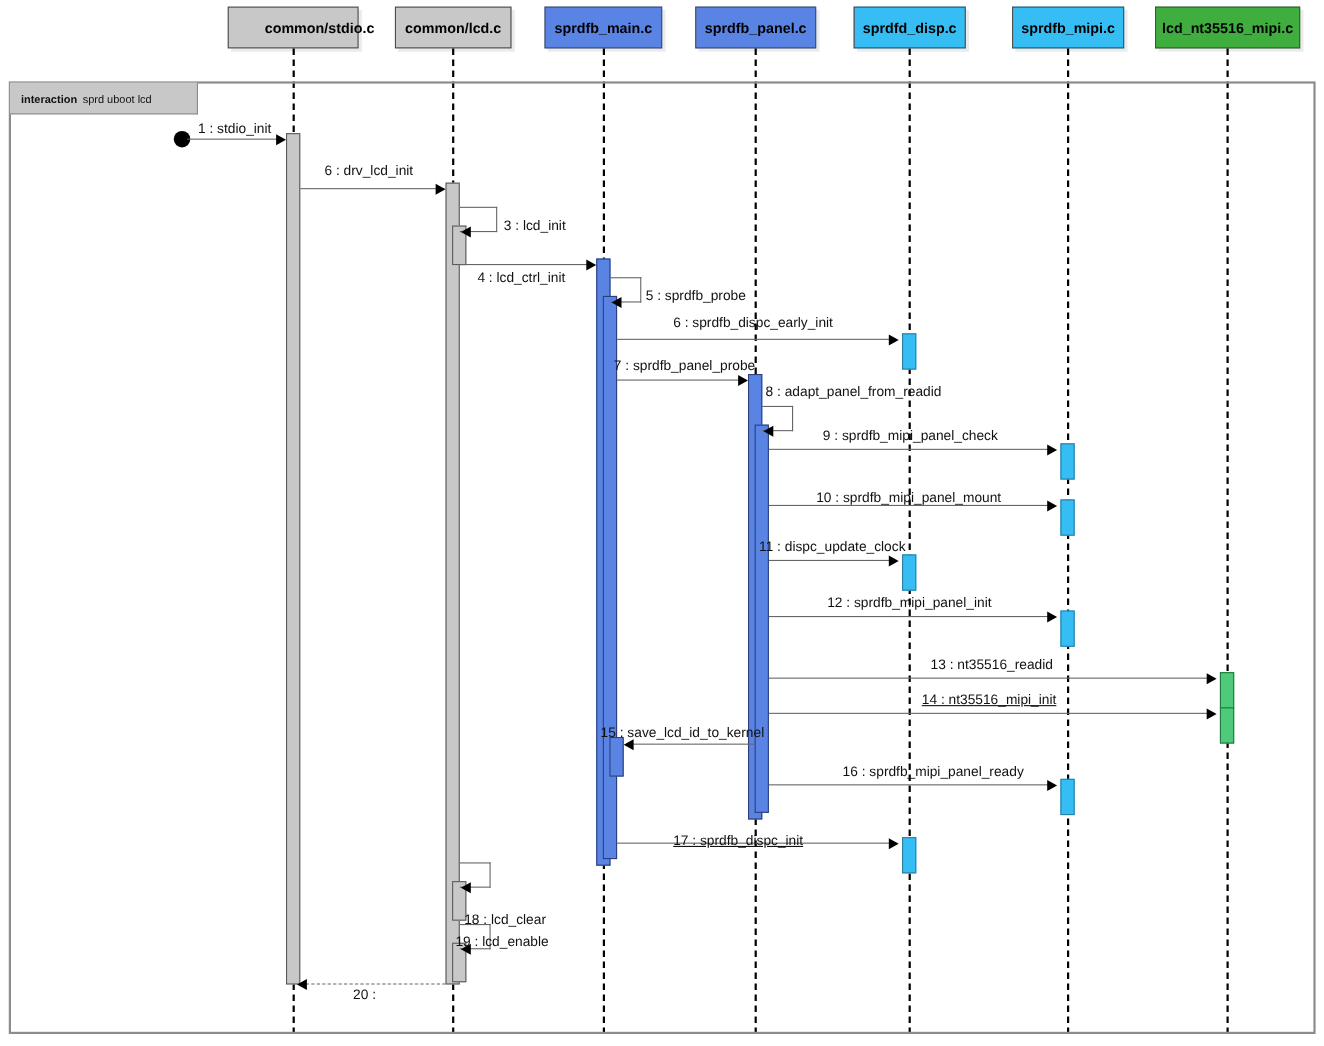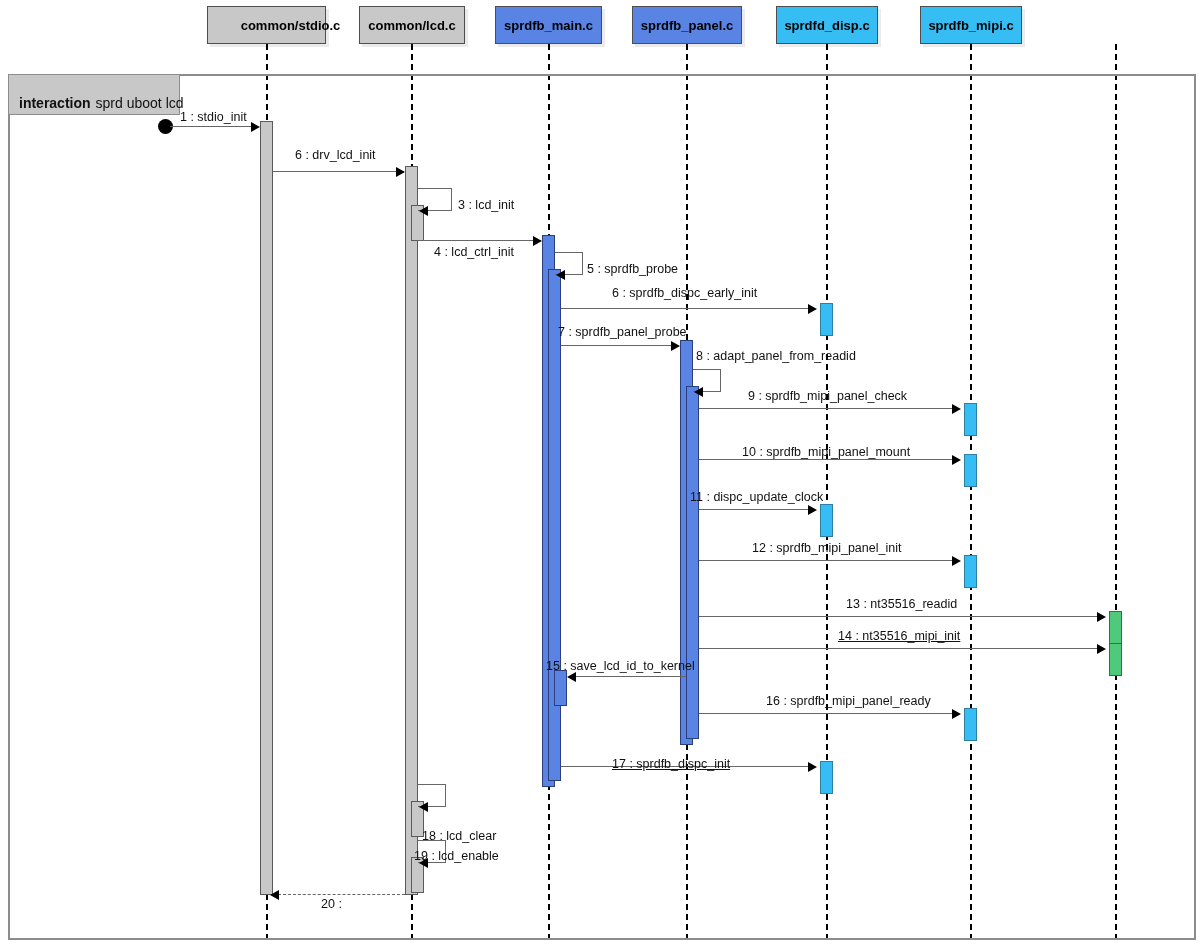--- a/index.html
+++ b/index.html
@@ -18,21 +18,21 @@
   
   .act{position:absolute;box-sizing:border-box;border:1px solid #4d4d4d;width:13px;}
   .act.gray{background:#c8c8c8;border-color:#5a5a5a;}
   .act.blue{background:#5a84e4;border-color:#2c3f7a;}
   .act.lblue{background:#35bdf4;border-color:#2d7fa3;}
   .act.green{background:#4fc97a;border-color:#1f7a3f;}
   
   #frame{position:absolute;box-sizing:border-box;border:2px solid #8c8c8c;background:transparent;}
   #frame-tab{position:absolute;height:23px;background:#c8c8c8;border:1px solid #8c8c8c;
              border-left:none;border-top:none;display:flex;align-items:center;
-             padding:16px 8px 0 10px;font-size:14px;color:#111;white-space:nowrap;}
+             padding:5px 8px 0 10px;font-size:10px;color:#111;white-space:nowrap;}
   #frame-tab .kw{font-weight:bold;margin-right:5px;}
   #frame-tab-notch{position:absolute;width:0;height:0;
              border-left:12px solid #c8c8c8;border-bottom:23px solid transparent;}
   #frame-tab-notch-edge{position:absolute;width:0;height:0;
              border-left:13px solid #8c8c8c;border-bottom:24px solid transparent;}
   
   .msg{position:absolute;height:0;border-top:1.6px solid #666;}
   .msg.ret{border-top:1.6px dashed #666;}
   .arrowR{position:absolute;width:0;height:0;
           border-left:9px solid #000;border-top:5px solid transparent;border-bottom:5px solid transparent;}
@@ -60,20 +60,23 @@
   </div>
   <div class="phead" style="left:632px;top:6px;width:110px;background:#5a84e4;">
     <span>sprdfb_panel.c</span>
   </div>
   <div class="phead" style="left:776px;top:6px;width:102px;background:#35bdf4;justify-content:center;">
     <span>sprdfd_disp.c</span>
   </div>
   <div class="phead" style="left:920px;top:6px;width:102px;background:#35bdf4;">
     <span>sprdfb_mipi.c</span>
   </div>
+  <div class="phead" style="left:1050px;top:6px;width:132px;background:#3fae3f;">
+    <span>lcd_nt35516_mipi.c</span>
+  </div>
 
   <div class="lifeline" style="left:266px;top:44px;height:896px;"></div>
   <div class="lifeline" style="left:411px;top:44px;height:896px;"></div>
   <div class="lifeline" style="left:548px;top:44px;height:896px;"></div>
   <div class="lifeline" style="left:686px;top:44px;height:896px;"></div>
   <div class="lifeline" style="left:826px;top:44px;height:896px;"></div>
   <div class="lifeline" style="left:970px;top:44px;height:896px;"></div>
   <div class="lifeline" style="left:1115px;top:44px;height:896px;"></div>
 
   <div id="frame" style="left:8px;top:74px;width:1188px;height:866px;"></div>

